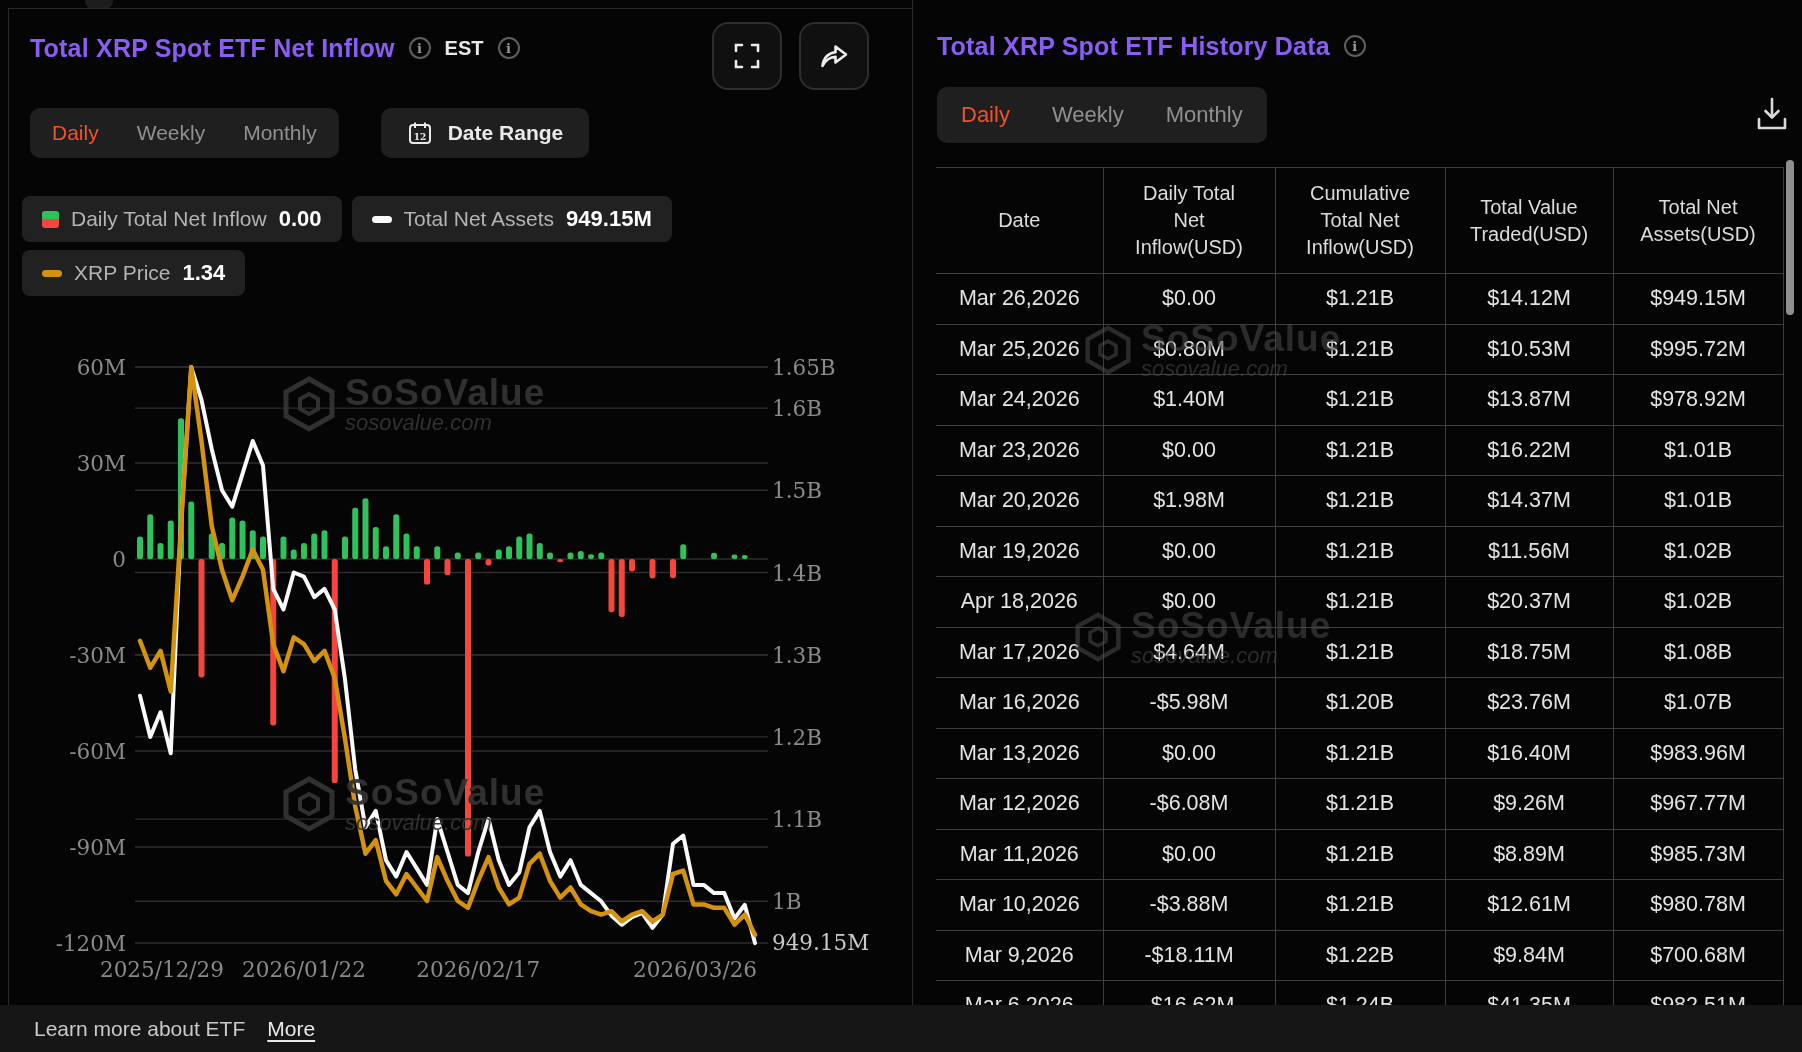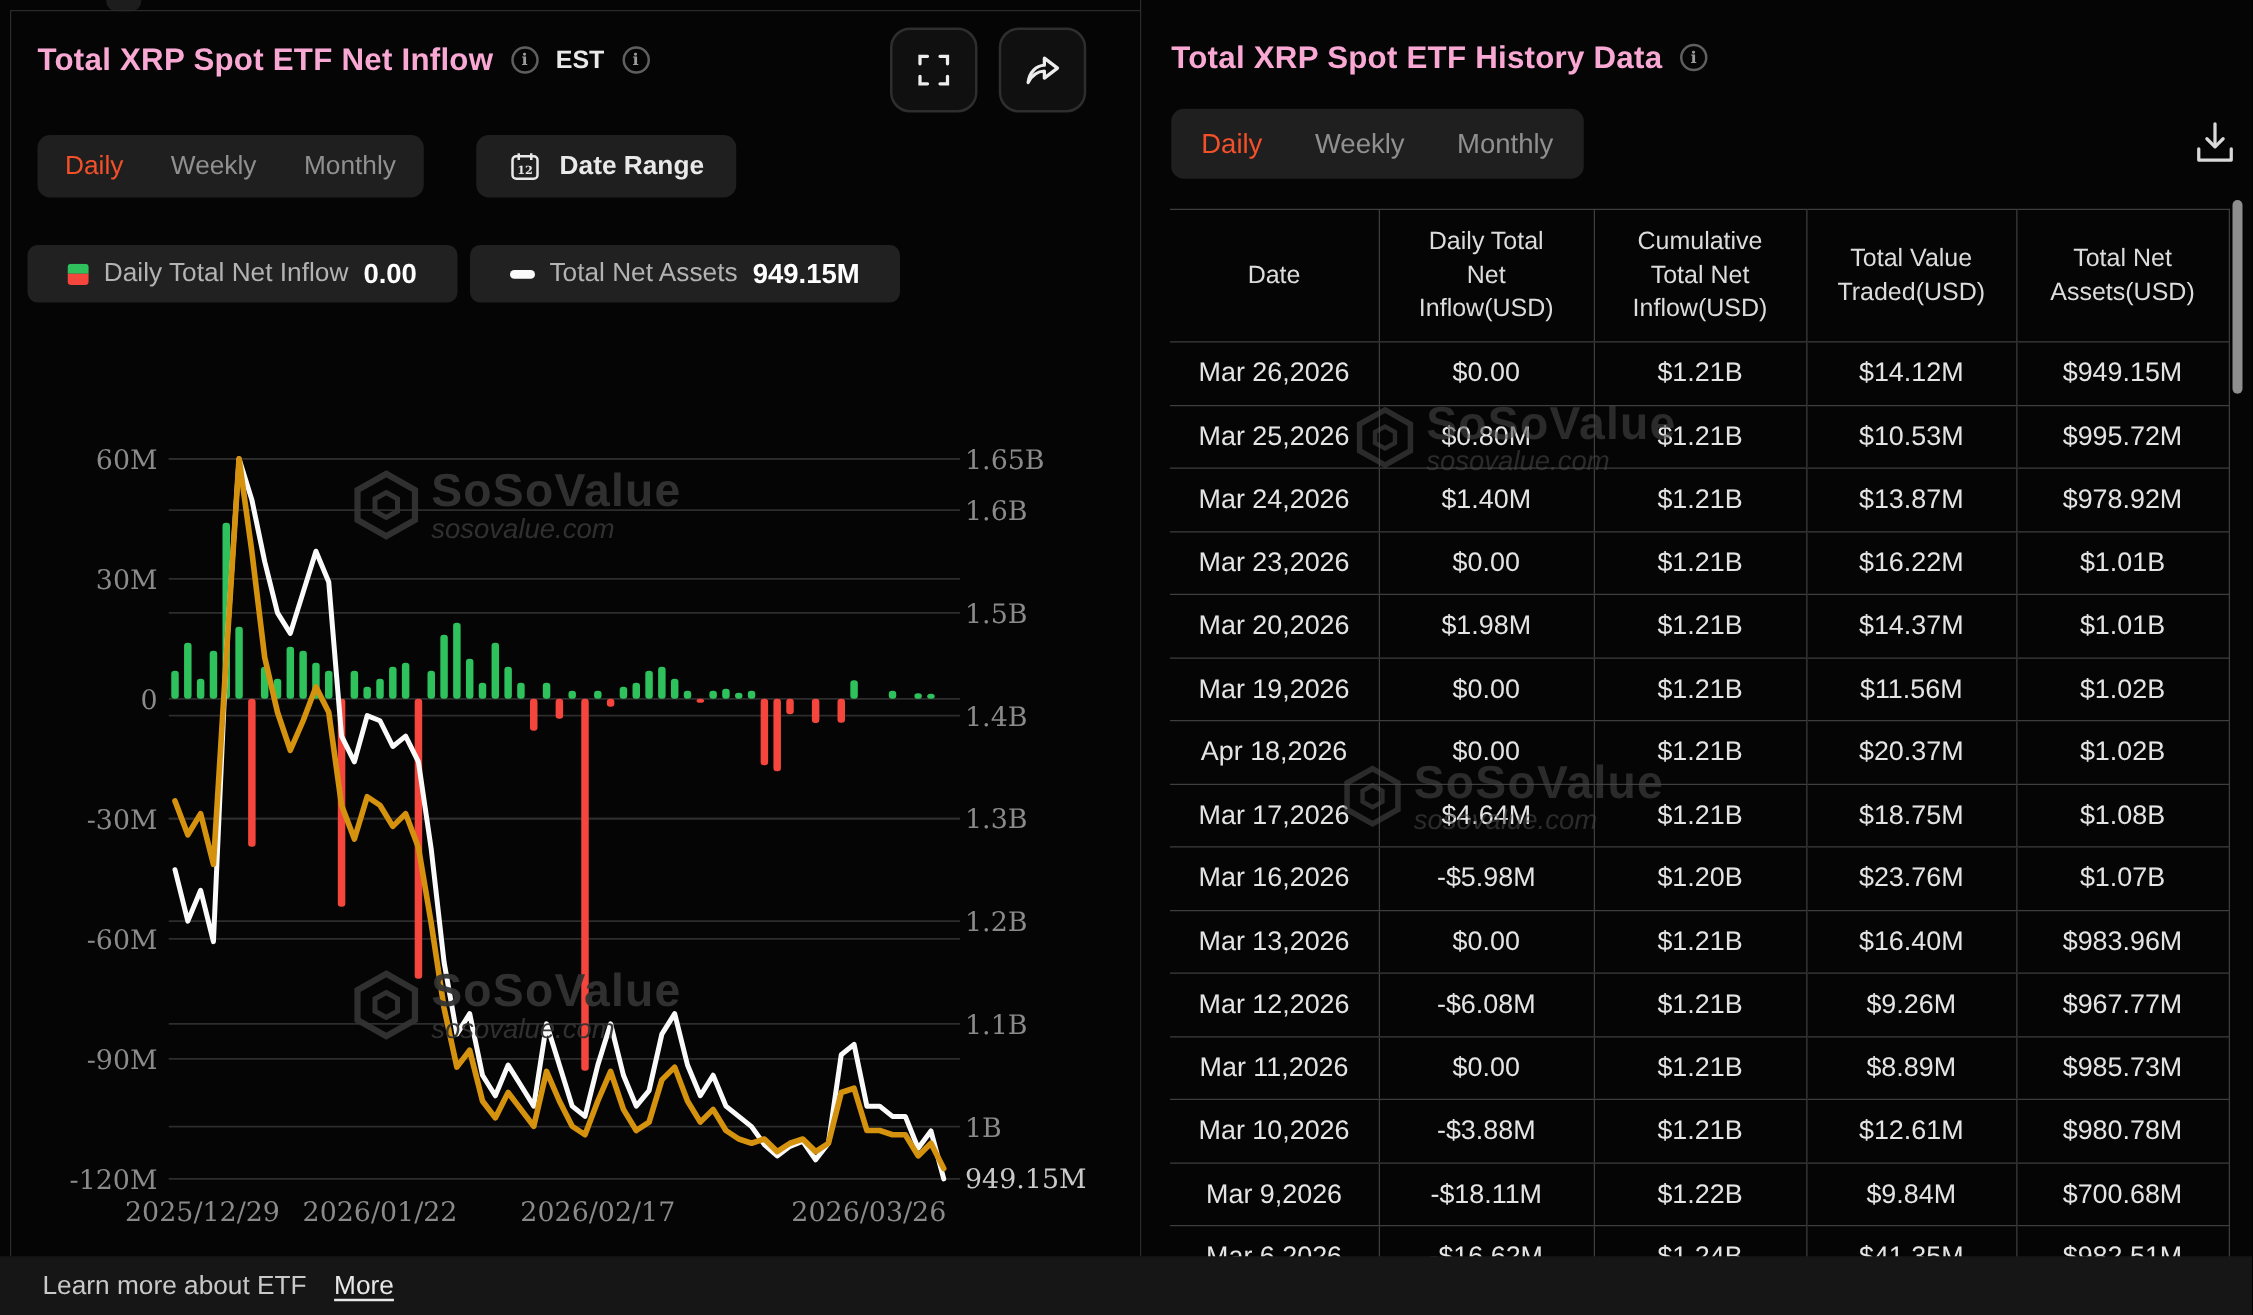--- a/index.html
+++ b/index.html
@@ -10,39 +10,39 @@
   }
   
   .frame-left   { position:absolute; left:8px; top:8px; width:1px; height:997px; background:#2a2a2a; }
   .frame-top    { position:absolute; left:8px; top:8px; width:904px; height:1px; background:#2a2a2a; }
   .frame-notch  { position:absolute; left:85px; top:0; width:28px; height:9px; background:#1d1d1d; border-radius:0 0 8px 8px; }
   .panel-divider{ position:absolute; left:912px; top:0; width:1px; height:1005px; background:#2a2a2a; }
 
   
   .left-panel { position:absolute; left:0; top:0; width:912px; height:1005px; }
   .lp-titlerow { position:absolute; left:30px; top:26px; display:flex; align-items:center; gap:14px; height:44px; }
-  .panel-title { font-size:25px; font-weight:bold; color:#f9a8d4; letter-spacing:.2px; }
+  .panel-title { font-size:25px; font-weight:bold; color:#8b5cf6; letter-spacing:.2px; }
   .info-icon { width:22px; height:22px; border:2px solid #5f5f5f; border-radius:50%; color:#9a9a9a;
     font-size:13px; font-weight:bold; display:flex; align-items:center; justify-content:center;
     font-family:"DejaVu Serif", serif; }
   .est-label { font-size:20px; font-weight:bold; color:#e9e9e9; }
   .icon-btn { position:absolute; top:22px; width:70px; height:68px; border:2px solid #2e2e2e;
     border-radius:16px; background:#101010; display:flex; align-items:center; justify-content:center; }
   .btn-fullscreen { left:712px; }
   .btn-share { left:799px; }
 
   .chip-row { position:absolute; display:flex; gap:10px; }
   .tab-group { display:inline-flex; align-items:center; height:50px; background:#1f1f1f;
     border-radius:10px; padding:0 22px; gap:38px; font-size:21px; color:#909090; }
   .tab { cursor:default; }
   .tab.active { color:#f4502a; }
   .daterange-btn { display:inline-flex; align-items:center; height:50px; background:#1f1f1f;
     border-radius:10px; padding:0 26px; gap:15px; font-size:21px; font-weight:bold; color:#e9e9e9; }
   .legend-chip { display:inline-flex; align-items:center; height:46px; background:#212121;
-    border-radius:8px; padding:0 32px; gap:12px; }
+    border-radius:8px; padding:0 20px; gap:12px; }
   .legend-label { font-size:21px; color:#b3b3b3; }
   .legend-value { font-size:22px; font-weight:bold; color:#fff; }
   .ic-splitsq { width:17px; height:17px; border-radius:3px; overflow:hidden; display:flex; flex-direction:column; }
   .ic-splitsq span { flex:1; }
   .dash { width:20px; height:7px; border-radius:4px; }
 
   
   .wm { position:absolute; display:flex; align-items:center; gap:10px; pointer-events:none; }
   .wm-text .wm-brand { font-size:37px; font-weight:bold; letter-spacing:1px; }
   .wm-text .wm-domain { font-size:22px; font-style:italic; margin-top:-4px; }
@@ -134,20 +134,27 @@
             <span style="background:#2ec15c;"></span>
             <span style="background:#f5463d;"></span>
           </span>
         <span class="legend-label">Daily Total Net Inflow</span>
         <span class="legend-value">0.00</span>
       </div>
       <div class="legend-chip">
         <span class="dash" style="background:#fafafa;"></span>
         <span class="legend-label">Total Net Assets</span>
         <span class="legend-value">949.15M</span>
+      </div>
+    </div>
+    <div class="chip-row" style="left:22px; top:250px;">
+      <div class="legend-chip">
+        <span class="dash" style="background:#d4920e;"></span>
+        <span class="legend-label">XRP Price</span>
+        <span class="legend-value">1.34</span>
       </div>
     </div>
 
     <svg id="chart-svg" width="912" height="1005" viewBox="0 0 912 1005" style="position:absolute;left:0;top:0;">
         <line x1="135" x2="768" y1="367" y2="367" stroke="#2d2d2d" stroke-width="1.4"></line>
         <line x1="135" x2="768" y1="463" y2="463" stroke="#2d2d2d" stroke-width="1.4"></line>
         <line x1="135" x2="768" y1="559" y2="559" stroke="#2d2d2d" stroke-width="1.4"></line>
         <line x1="135" x2="768" y1="655" y2="655" stroke="#2d2d2d" stroke-width="1.4"></line>
         <line x1="135" x2="768" y1="751" y2="751" stroke="#2d2d2d" stroke-width="1.4"></line>
         <line x1="135" x2="768" y1="847" y2="847" stroke="#2d2d2d" stroke-width="1.4"></line>

